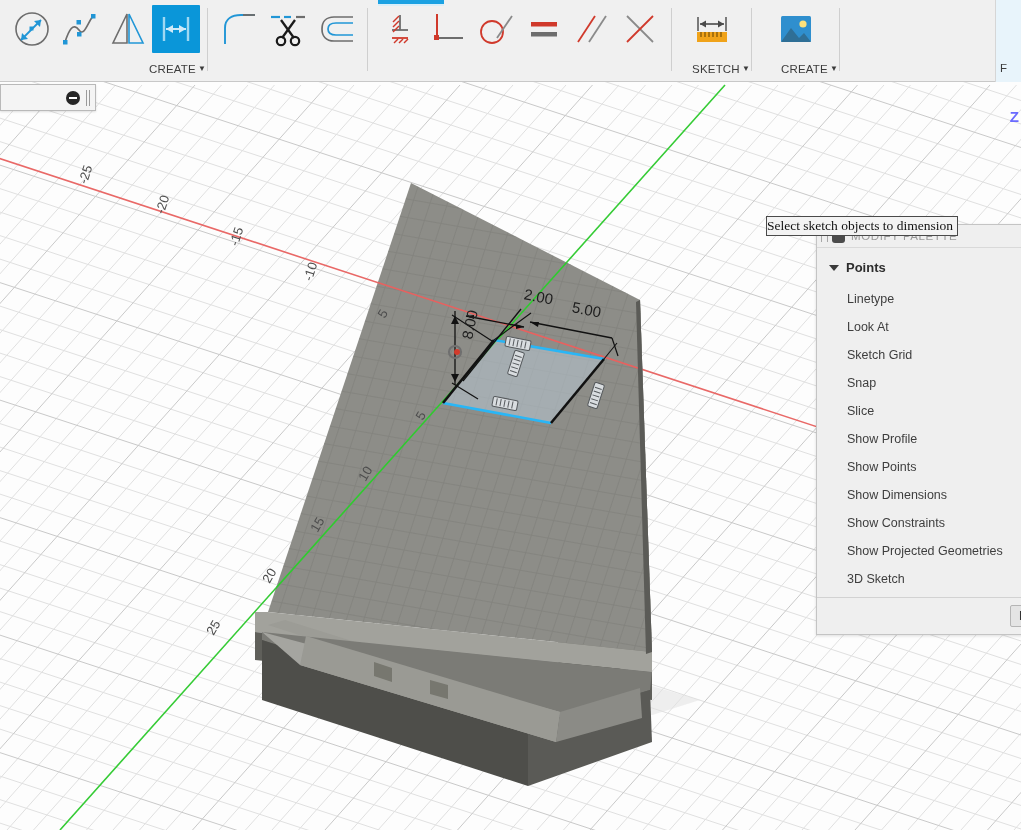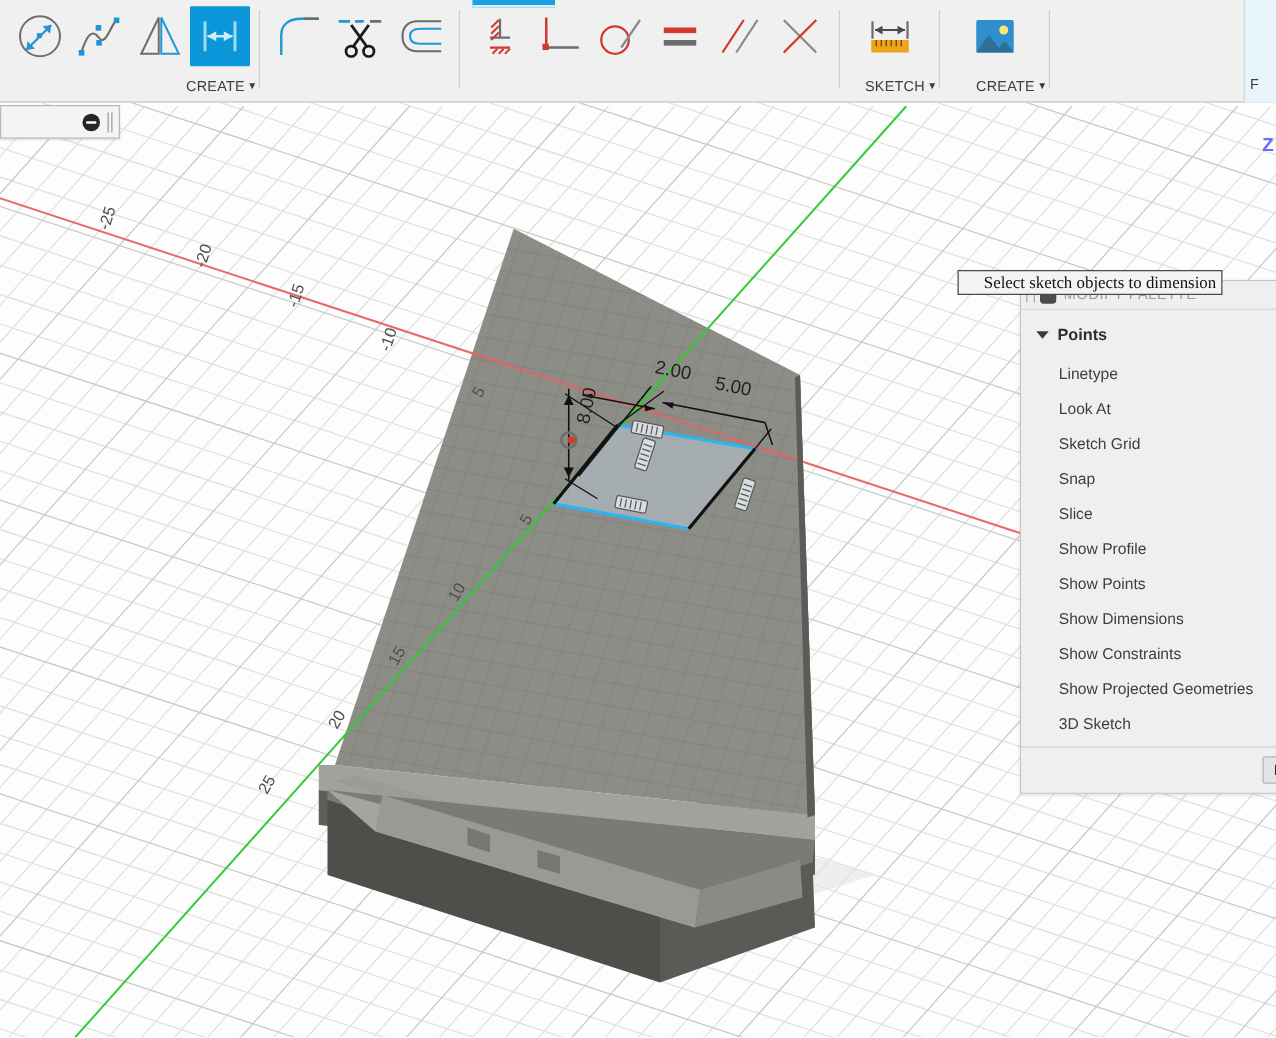--- a/index.html
+++ b/index.html
@@ -102,21 +102,21 @@
     height:22px;min-width:80px;box-sizing:border-box;
     border:1px solid #b5b5b5;background:#e4e4e4;border-radius:2px;
     font-size:12px;color:#333;display:flex;align-items:center;padding:0 8px;
     margin-right:-72px;
   }
 
   
   #tooltip{
     position:absolute;left:766px;top:216px;z-index:60;
     background:#f3f3f3;border:1px solid #4a4a4a;
-    padding:1px 4px 2px 20px;
+    padding:1px 4px 2px 0;
     font-family:"Liberation Serif",serif;font-size:13.5px;color:#111;
     white-space:nowrap;line-height:15px;
   }
 
   
   .dimtxt{
     position:absolute;z-index:22;color:#1e1e1e;
     font-family:"Liberation Sans",sans-serif;font-size:15px;
     white-space:nowrap;user-select:none;
   }

